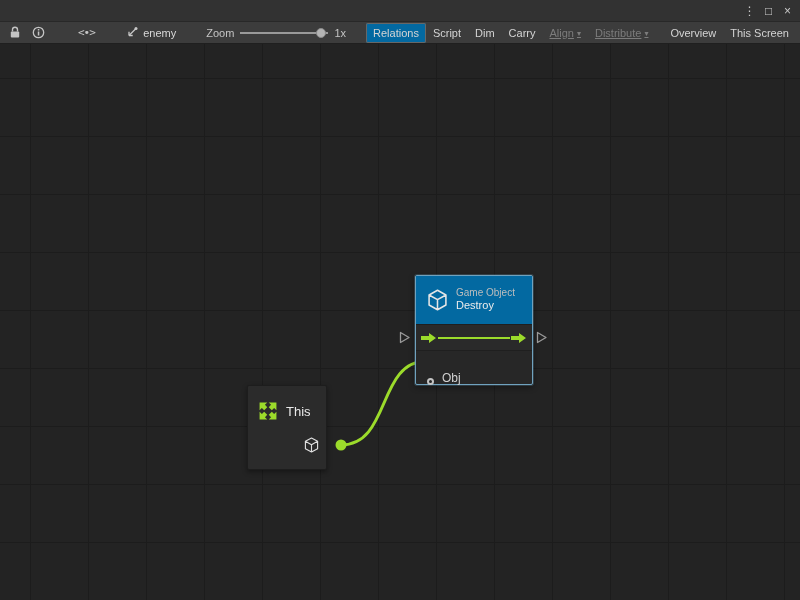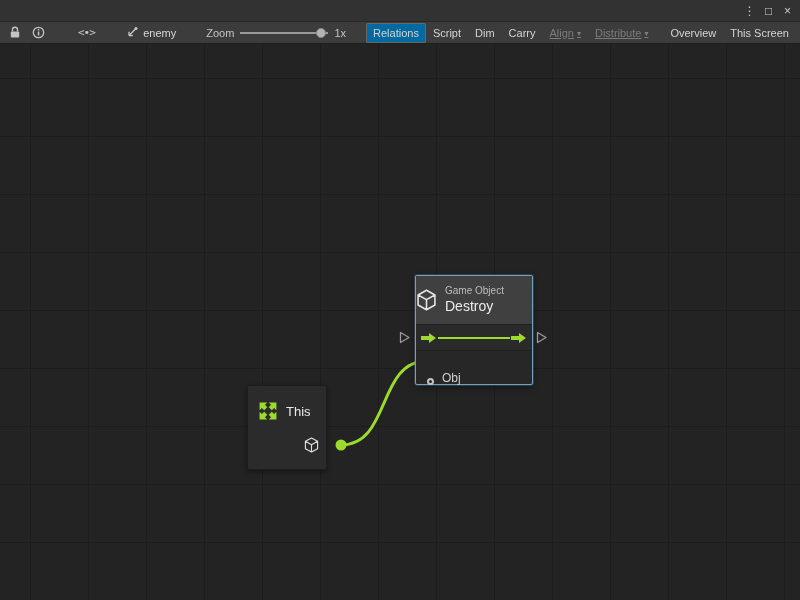--- a/index.html
+++ b/index.html
@@ -85,26 +85,26 @@
   .node-this .title { color:#e8e8e8; font-size:13px; }
   .node-this .out-port-icon { position:absolute; right:7px; top:51px; }
 
   
   .node-destroy {
     left:415px; top:231px; width:118px; height:110px;
     background:#272727; border:1px solid #70a2be;
     box-shadow:0 0 0 1px rgba(112,162,190,0.25), 0 2px 6px rgba(0,0,0,0.45);
   }
   .node-destroy .header {
-    height:49px; background:#404040; border-bottom:1px solid #1f1f1f;
-    display:flex; align-items:center; gap:8px;
+    height:49px; background:#0369a1; border-bottom:1px solid #1f1f1f;
+    display:flex; align-items:center; padding-left:11px; gap:8px;
   }
   .node-destroy .header-text { display:flex; flex-direction:column; line-height:1.25; }
   .node-destroy .category { color:#bdbdbd; font-size:10px; }
-  .node-destroy .title { color:#ececec; font-size:14px; }
+  .node-destroy .title { color:#ececec; font-size:11px; }
   .node-destroy .flow-row {
     position:relative; height:26px; background:#2a2a2a; border-bottom:1px solid #1f1f1f;
   }
   .relation-line { position:absolute; left:22px; right:22px; top:12px; height:2px; background:#9cdb2b; }
   .flow-in  { position:absolute; left:5px;  top:7px; }
   .flow-out { position:absolute; right:5px; top:7px; }
   .node-destroy .obj-row { display:flex; align-items:flex-end; height:34px; padding-left:11px; gap:8px; }
   .port-dot {
     width:7px; height:7px; border-radius:50%; border:2px solid #c4c4c4; background:transparent;
   }

